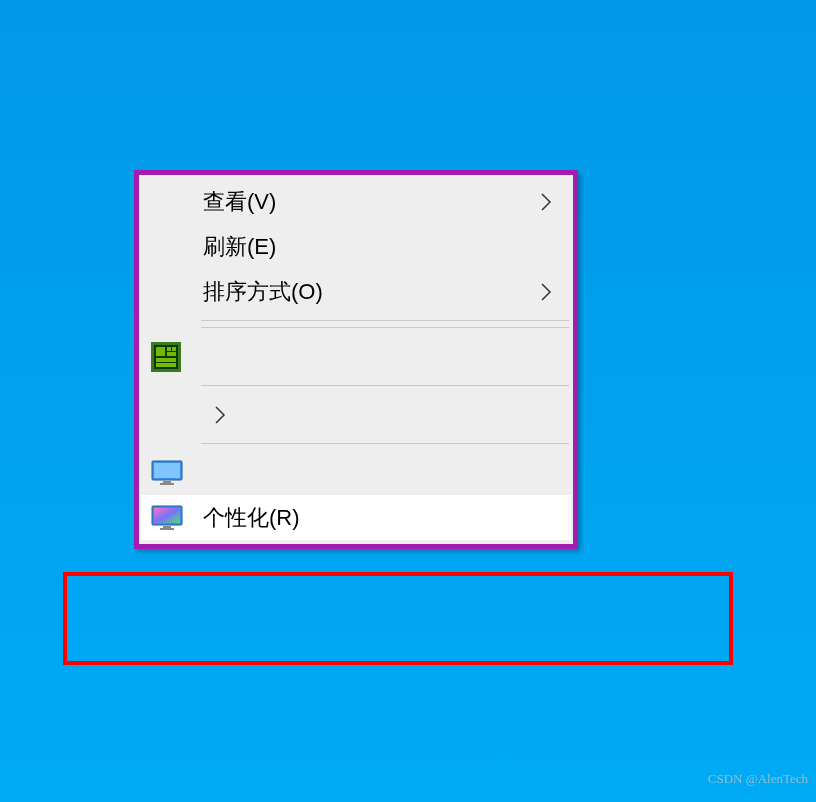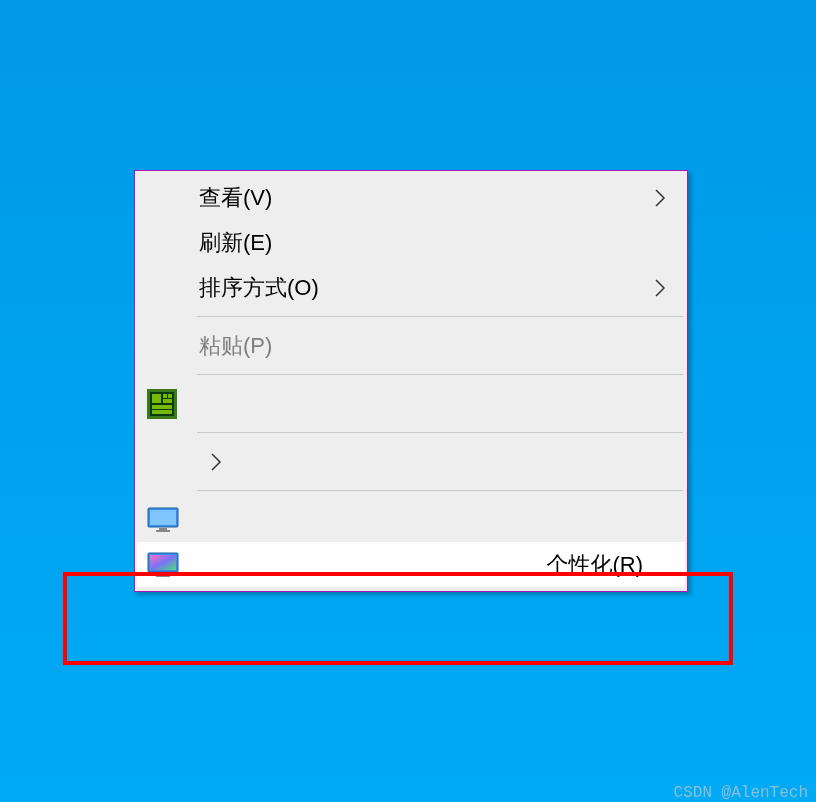--- a/index.html
+++ b/index.html
@@ -12,42 +12,41 @@
       height: 802px;
       background: linear-gradient(180deg, #0099e8 0%, #00aaf5 100%);
       font-family: "Microsoft YaHei", "Segoe UI", sans-serif;
       position: relative;
       overflow: hidden;
     }
     .context-menu {
       position: absolute;
       left: 134px;
       top: 170px;
-      width: 554px;
+      width: 444px;
       background: #eeeeee;
-      border: 1px solid #a21caf;
+      border: 5px solid #a21caf;
       box-shadow: 3px 3px 4px rgba(0,0,0,0.25);
       padding: 4px 2px;
     }
     .menu-item {
       display: flex;
       align-items: center;
       height: 45px;
       padding: 0 18px 0 10px;
       font-size: 22px;
       color: #000;
       position: relative;
       cursor: default;
     }
     .menu-item.disabled {
       color: #7f7f7f;
     }
     .menu-item.hover {
       background: #ffffff;
-      text-align: right;
     }
     .icon-cell {
       width: 52px;
       display: flex;
       align-items: center;
       justify-content: flex-start;
       flex-shrink: 0;
     }
     .label-cell {
       flex: 1;
@@ -68,24 +67,24 @@
       left: 63px;
       top: 572px;
       width: 670px;
       height: 93px;
       border: 4px solid #ff0000;
       pointer-events: none;
     }
     .watermark {
       position: absolute;
       right: 8px;
-      bottom: 0;
-      font-size: 16px;
+      bottom: 15px;
+      font-size: 13px;
       color: rgba(200,200,200,0.7);
-      font-family: Liberation Mono, monospace;
+      font-family: Liberation Serif, serif;
     }
     svg { display: block; }
   </style>
 </head>
 <body>
 
 <div class="context-menu">
 
   <div class="menu-item">
     <span class="icon-cell"></span>
@@ -108,25 +107,20 @@
     <span class="label-cell">排序方式(O)</span>
     <span class="arrow-cell">
       <svg width="14" height="22" viewBox="0 0 14 22">
           <path d="M3 3 L11 11 L3 19" stroke="#333" stroke-width="1.5" fill="none"></path>
         </svg>
     </span>
   </div>
 
   <div class="separator"></div>
 
-  <div class="menu-item disabled">
-    <span class="icon-cell"></span>
-    <span class="label-cell">粘贴(P)</span>
-    <span class="arrow-cell"></span>
-  </div>
 
 
   <div class="separator"></div>
 
   <div class="menu-item">
     <span class="icon-cell">
       <svg width="30" height="30" viewBox="0 0 30 30">
         <rect x="0" y="0" width="30" height="30" fill="#3a7a1a"></rect>
         <rect x="3" y="3" width="24" height="24" fill="#0a3a0a"></rect>
         <rect x="5" y="5" width="9" height="9" fill="#76b900"></rect>

